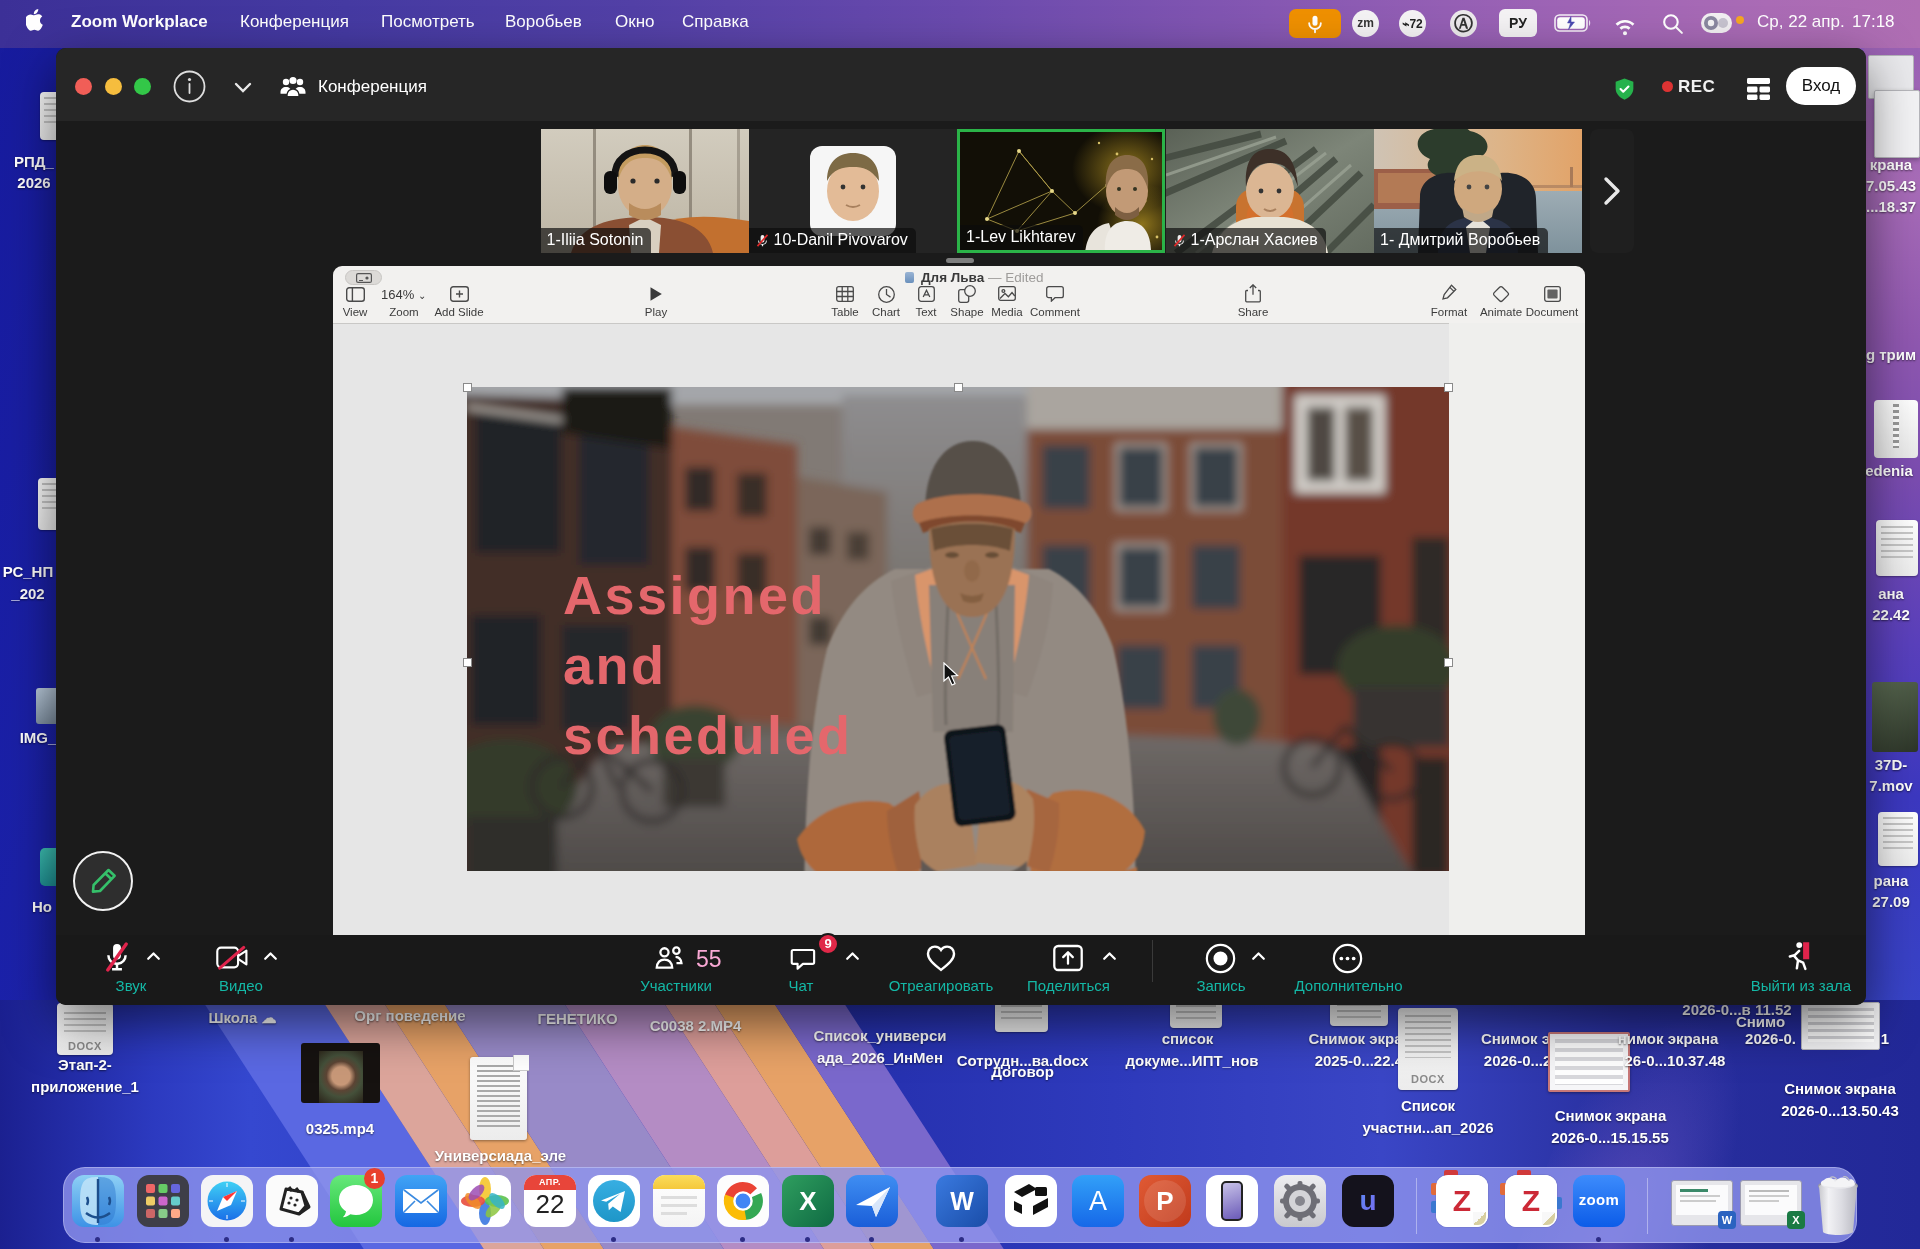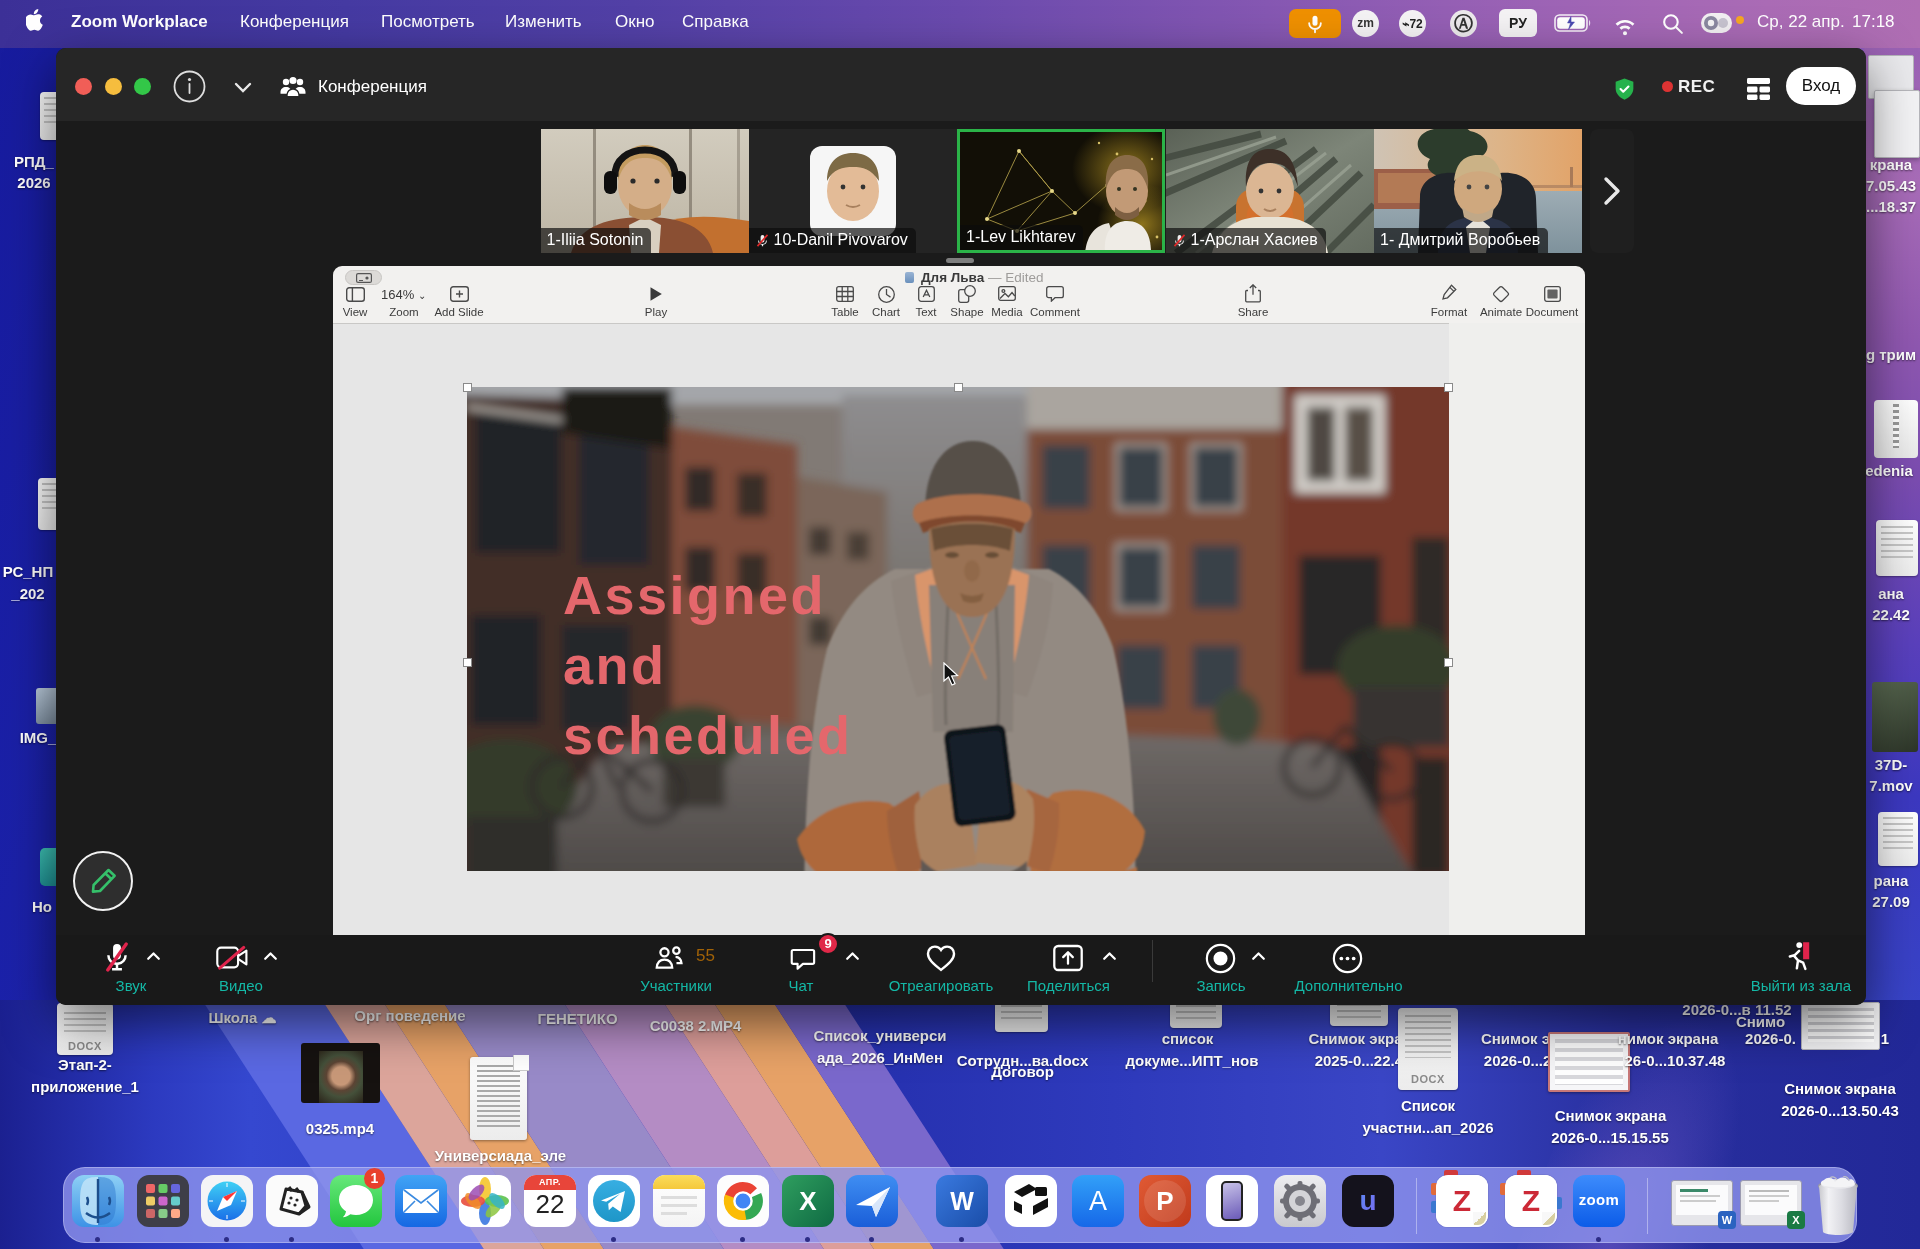--- a/index.html
+++ b/index.html
@@ -66,21 +66,21 @@
     <div class="stripe" style="left:772px;top:0;width:70px;height:260px;background:#7a68cc;transform:skewX(33deg);transform-origin:0 0"></div>
     <div class="stripe" style="left:1560px;top:0;width:200px;height:260px;background:radial-gradient(ellipse at 45% 90%, rgba(106,85,196,.65) 0%, rgba(106,85,196,0) 65%)"></div>
   </div>
   <div id="menubar">
     <svg class="abs" style="left:26px;top:9px" width="19" height="24" viewBox="0 0 19 24">
         <path fill="#fff" d="M15.5 12.8c0-3 2.5-4.4 2.6-4.5-1.4-2.1-3.6-2.4-4.4-2.4-1.9-.2-3.6 1.1-4.6 1.1-.9 0-2.4-1.1-4-1-2 0-3.9 1.2-5 3-2.1 3.7-.5 9.1 1.5 12.1 1 1.5 2.2 3.1 3.8 3 1.5-.1 2.1-1 3.9-1s2.4 1 4 1c1.7 0 2.7-1.5 3.7-3 1.2-1.7 1.6-3.4 1.7-3.5-.1-.1-3.2-1.3-3.2-4.8zM12.4 3.9c.8-1 1.4-2.4 1.2-3.9-1.2.1-2.7.8-3.6 1.9-.8.9-1.5 2.4-1.3 3.8 1.4.1 2.8-.7 3.7-1.8z" transform="scale(.9)"></path>
       </svg>
     <div class="mtxt" style="left:71px;font-weight:700">Zoom Workplace</div>
     <div class="mtxt" style="left:240px">Конференция</div>
     <div class="mtxt" style="left:381px">Посмотреть</div>
-    <div class="mtxt" style="left:505px">Изменить</div>
+    <div class="mtxt" style="left:505px">Воробьев</div>
     <div class="mtxt" style="left:615px">Окно</div>
     <div class="mtxt" style="left:682px">Справка</div>
 
     <div class="abs" style="left:1289px;top:9px;width:52px;height:29px;background:#ef9000;border-radius:7px">
       <svg class="abs" style="left:16px;top:5px" width="20" height="20" viewBox="0 0 24 24" fill="none" stroke="#fff" stroke-width="2.2" stroke-linecap="round">
           <rect x="9" y="2" width="6" height="12" rx="3" fill="#fff" stroke="none"></rect>
           <path d="M5 11a7 7 0 0 0 14 0M12 18v4"></path>
         </svg>
     </div>
     <div class="abs" style="left:1352px;top:10px;width:27px;height:27px;border-radius:50%;background:#f4f2f4;color:#333;font-size:12px;font-weight:700;text-align:center;line-height:27px">zm</div>
@@ -853,21 +853,21 @@
       <svg class="abs" style="left:207px;top:16px" width="15" height="10" viewBox="0 0 15 10" fill="none" stroke="#fff" stroke-width="2.2" stroke-linecap="round" stroke-linejoin="round">
           <path d="M2.2 7.8 7.5 2.4 12.8 7.8"></path>
         </svg>
       <div class="ztxt" style="left:130px;top:42px;width:110px">Видео</div>
       <svg class="abs" style="left:596px;top:8px" width="34" height="30" viewBox="0 0 30 26" fill="none" stroke="#fff" stroke-width="2">
           <circle cx="11" cy="8" r="3.6"></circle>
           <path d="M4.2 21.5c.4-4.4 3-7 6.8-7s6.4 2.6 6.8 7z"></path>
           <circle cx="21.5" cy="6.5" r="2.8"></circle>
           <path d="M20.8 12.1c2.9.2 4.8 2.2 5.2 5.4h-4.4"></path>
         </svg>
-      <div class="abs" style="left:640px;top:11px;color:#a16207;font-size:17px">55</div>
+      <div class="abs" style="left:640px;top:11px;color:#f9a8d4;font-size:23px">55</div>
       <div class="ztxt" style="left:560px;top:42px;width:120px">Участники</div>
       <svg class="abs" style="left:732px;top:9px" width="32" height="28" viewBox="0 0 30 26" fill="none" stroke="#fff" stroke-width="2" stroke-linejoin="round">
           <path d="M3 3.5h18a1.5 1.5 0 0 1 1.5 1.5v10a1.5 1.5 0 0 1-1.5 1.5H12l-5 4.5v-4.5H3A1.5 1.5 0 0 1 1.5 15V5A1.5 1.5 0 0 1 3 3.5z" transform="translate(2,2)"></path>
         </svg>
       <div class="abs" style="left:761px;top:-2px;width:22px;height:22px;border-radius:50%;background:#e02848;border:2px solid #191919;color:#fff;font-size:13px;font-weight:700;text-align:center;line-height:18px">9</div>
       <svg class="abs" style="left:789px;top:16px" width="15" height="10" viewBox="0 0 15 10" fill="none" stroke="#fff" stroke-width="2.2" stroke-linecap="round" stroke-linejoin="round">
           <path d="M2.2 7.8 7.5 2.4 12.8 7.8"></path>
         </svg>
       <div class="ztxt" style="left:690px;top:42px;width:110px">Чат</div>
       <svg class="abs" style="left:868px;top:7px" width="34" height="32" viewBox="0 0 30 28" fill="none" stroke="#fff" stroke-width="2.1">

